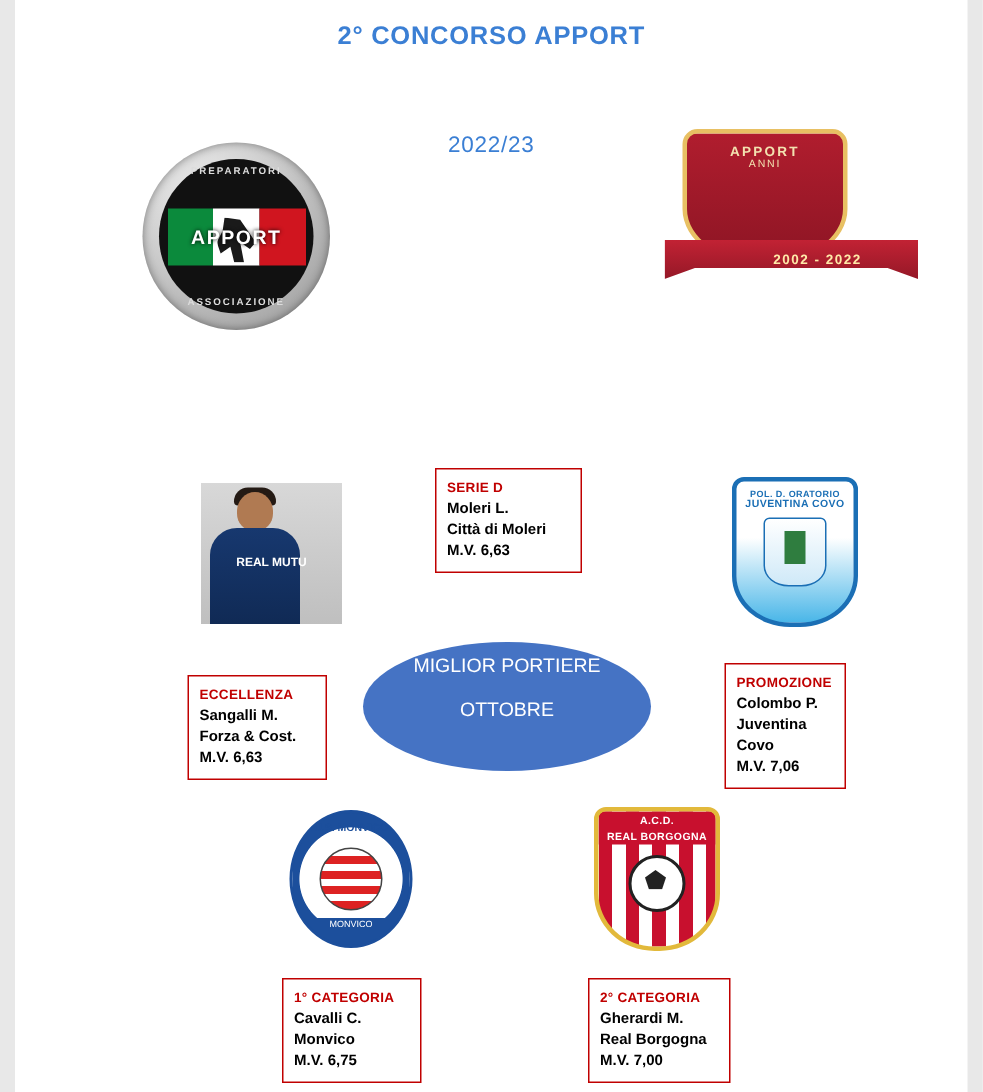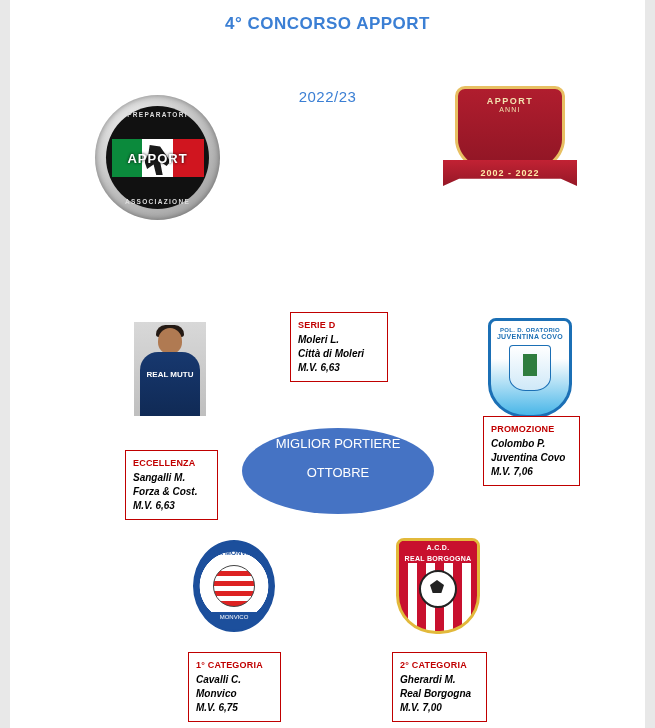--- a/index.html
+++ b/index.html
@@ -136,20 +136,21 @@
     left: 5px; top: 80px;
     width: 134px; height: 26px;
     background: linear-gradient(180deg,#c22234 0%, #951827 100%);
     color: #ffe9a8;
     font-size: 9px;
     font-weight: bold;
     letter-spacing: 1px;
     text-align: center;
     line-height: 26px;
     clip-path: polygon(0% 0%, 100% 0%, 100% 100%, 88% 72%, 12% 72%, 0% 100%);
+    padding-left: 35px;
   }
 
   
   .photo {
     position: absolute;
     overflow: hidden;
   }
   .photo-serie-d {
     left: 268px; top: 196px; width: 120px; height: 108px;
     background: linear-gradient(180deg,#1d1d1d 0%, #2b2b2b 40%, #0d0d0d 100%);
@@ -173,20 +174,21 @@
     border: 1px solid #cfcfcf;
   }
   .photo-serie-d .sponsor {
     position: absolute; left: 0; right: 0; bottom: 10px;
     text-align: center; color: #fff; font-size: 8px; letter-spacing: 1px;
   }
 
   .photo-eccellenza {
     left: 124px; top: 322px; width: 72px; height: 94px;
     background: linear-gradient(180deg,#d8d8d8 0%, #bfbfbf 100%);
+    padding-left: 22px;
   }
   .photo-eccellenza .head {
     position: absolute; left: 24px; top: 6px; width: 24px; height: 26px;
     background: #b07a52; border-radius: 50% 50% 45% 45%;
   }
   .photo-eccellenza .hair {
     position: absolute; left: 22px; top: 3px; width: 28px; height: 12px;
     background: #241a14; border-radius: 14px 14px 4px 4px;
   }
   .photo-eccellenza .jersey {
@@ -306,34 +308,34 @@
     line-height: 14px;
     box-sizing: border-box;
   }
   .infobox .cat {
     color: #c00000;
     font-weight: bold;
     font-size: 9px;
     letter-spacing: .2px;
     margin-bottom: 1px;
   }
-  .infobox .line { font-weight: bold; font-style: italic; }
+  .infobox .line { font-weight: bold; }
 
   .box-serie-d    { left: 280px; top: 312px; width: 98px; }
   .box-eccellenza { left: 115px; top: 450px; width: 93px; }
-  .box-promozione { left: 473px; top: 416px; width: 97px; }
+  .box-promozione { left: 473px; top: 442px; width: 81px; }
   .box-cat1       { left: 178px; top: 652px; width: 93px; }
   .box-cat2       { left: 382px; top: 652px; width: 95px; }
 </style>
 </head>
 <body>
 
 <div class="page">
 
-  <div class="title1">4° CONCORSO APPORT</div>
+  <div class="title1">2° CONCORSO APPORT</div>
   <div class="title3">2022/23</div>
 
   <div class="logo-apport">
     <div class="ring-outer"></div>
     <div class="ring-inner">
       <div class="flag">
         <i class="g"></i>
           <i class="w"></i>
           <i class="r"></i>
       </div>

